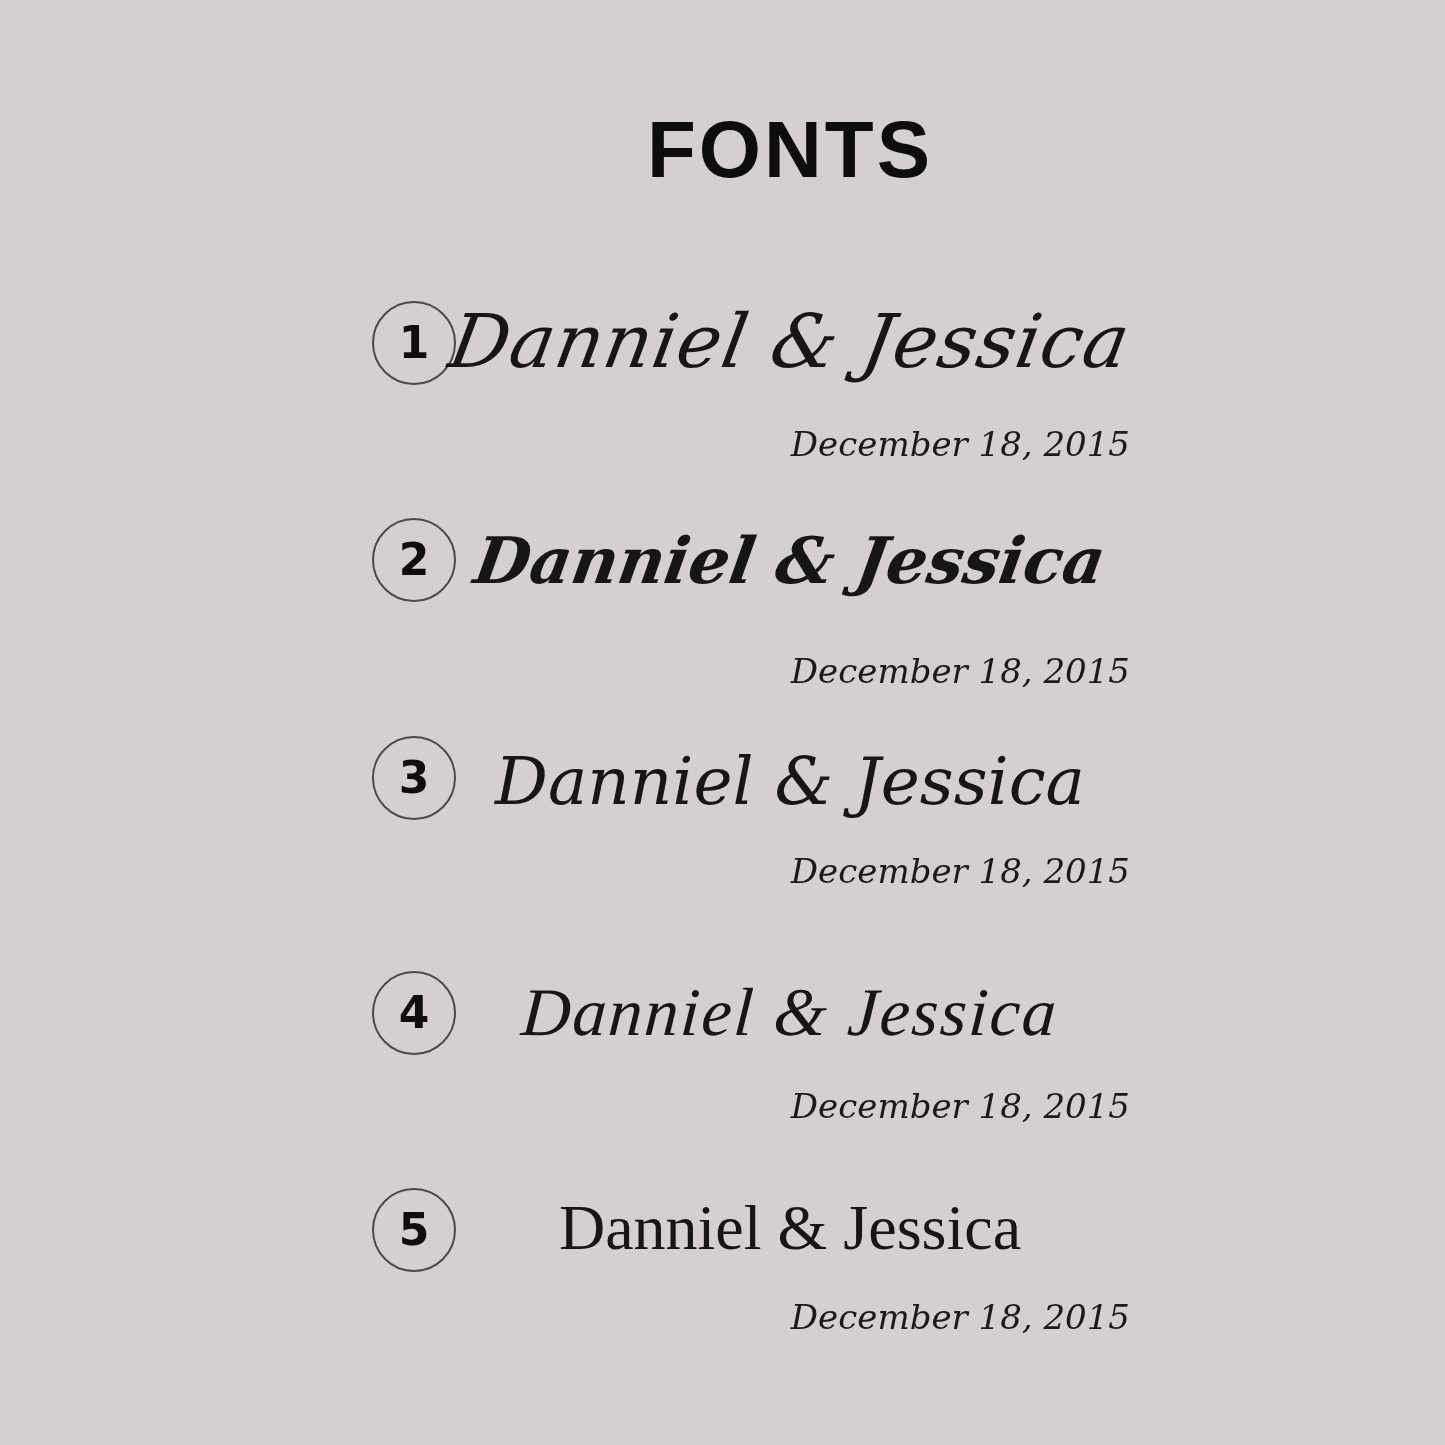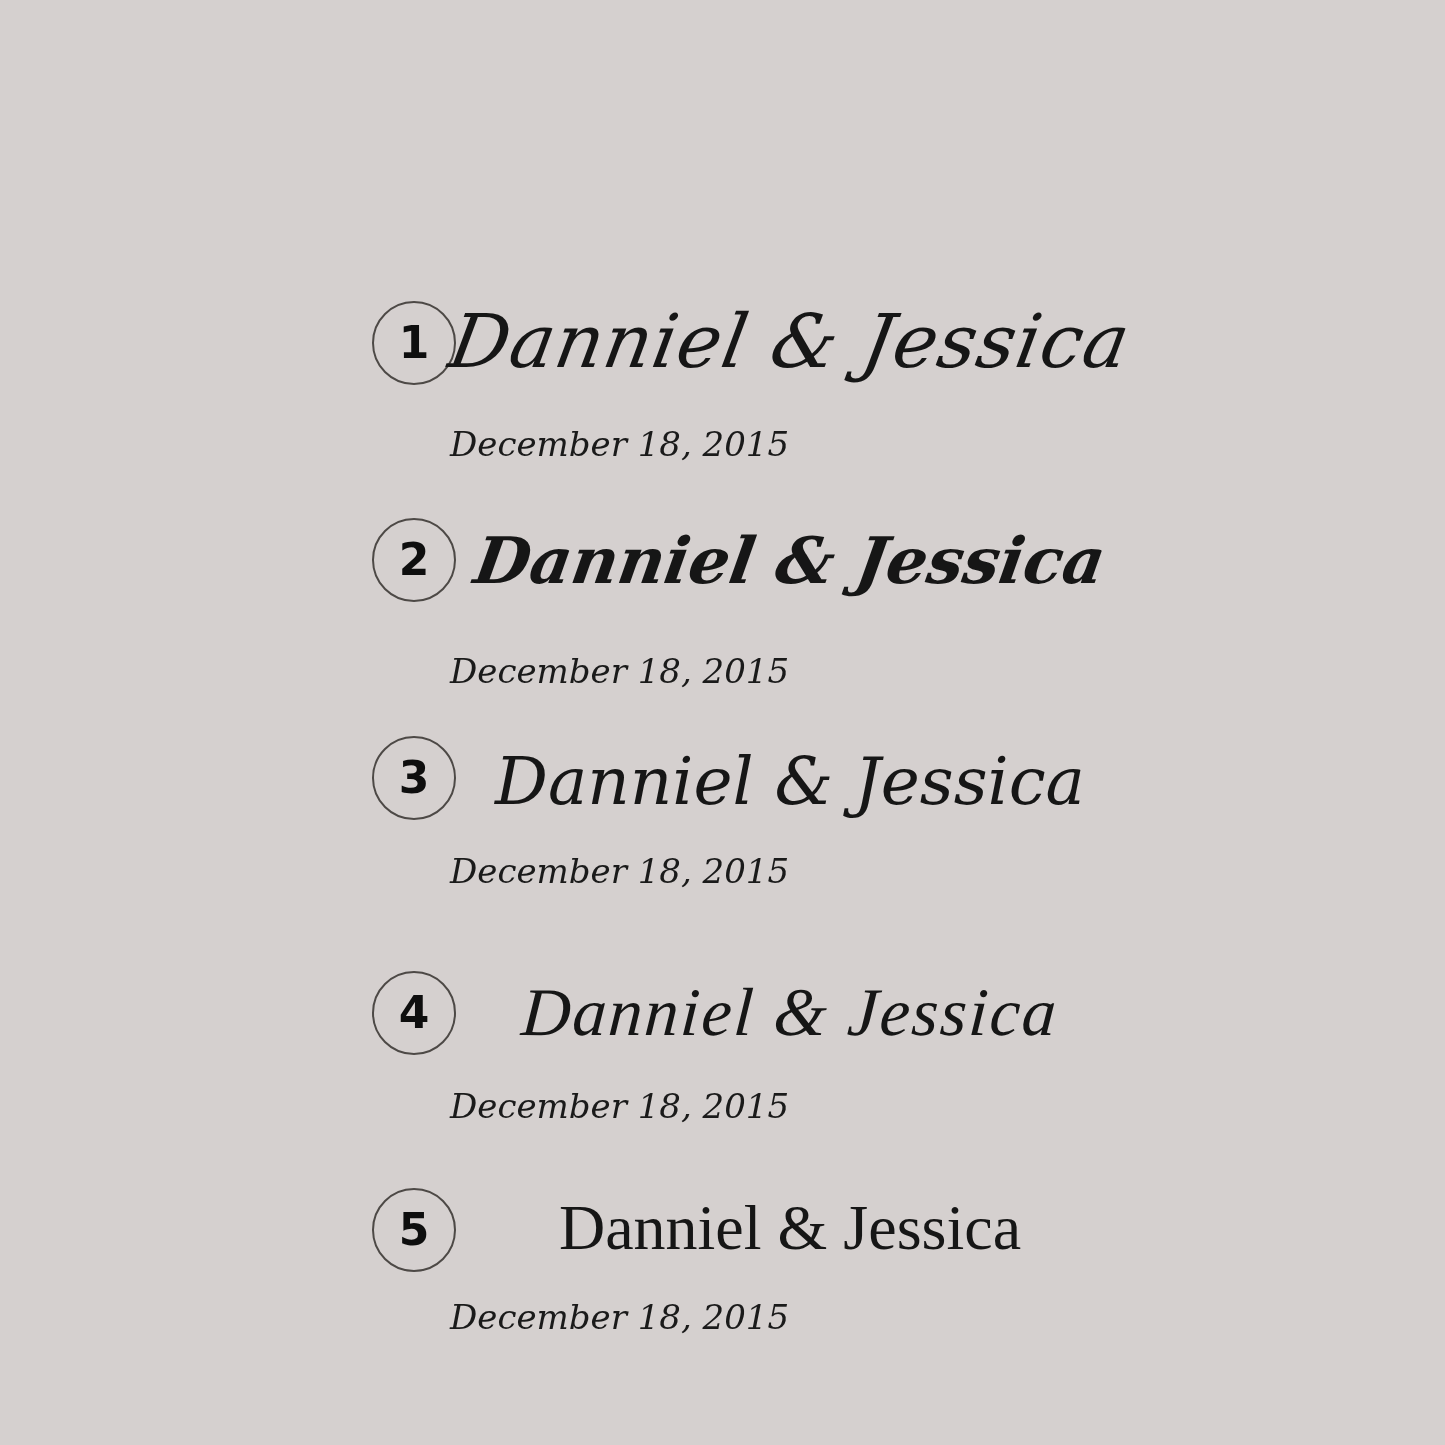--- a/index.html
+++ b/index.html
@@ -64,21 +64,21 @@
     display: flex;
     align-items: center;
     justify-content: center;
     white-space: nowrap;
     color: #161616;
   }
   .date {
     position: absolute;
     left: 450px;
     width: 680px;
-    text-align: left;
+    text-align: right;
     font-family: "DejaVu Serif", serif;
     font-style: italic;
     font-size: 34px;
     color: #1a1a1a;
   }
   
   .style-thin-script {
     font-family: "DejaVu Serif", serif;
     font-style: italic;
     font-size: 74px;
@@ -127,20 +127,21 @@
 
   .s5 .circle { top: 1188px; }
   .s5 .name   { top: 1178px; height: 100px; }
   .s5 .date   { top: 1297px; }
 </style>
 </head>
 <body>
 
 <div class="canvas">
 
+  <div class="title">FONTS</div>
 
   <div class="sample s1">
     <div class="circle">
       <span class="num">1</span>
     </div>
     <div class="name style-thin-script">Danniel &amp; Jessica</div>
     <div class="date">December 18, 2015</div>
   </div>
 
   <div class="sample s2">

